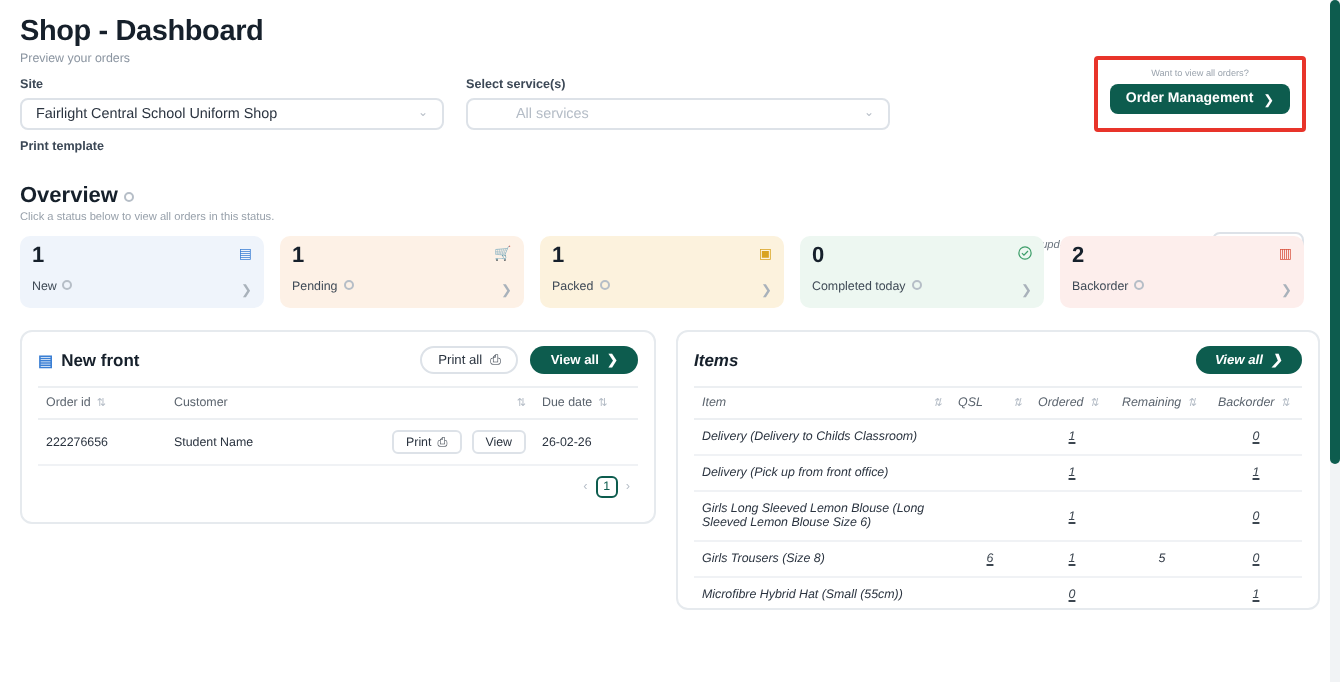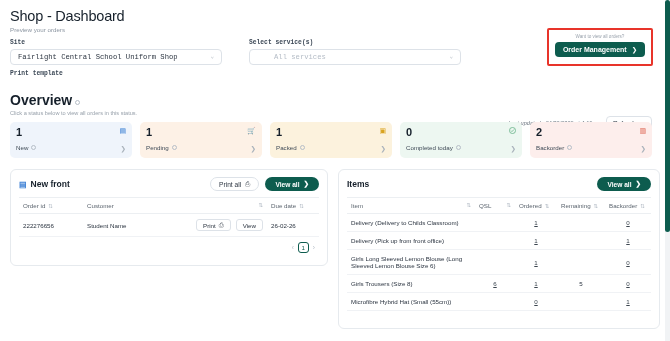--- a/index.html
+++ b/index.html
@@ -8,24 +8,24 @@
     overflow: hidden;
     background: #ffffff;
     font-family: "Liberation Sans", sans-serif;
     color: #1f2933;
   }
   body { position: relative; }
 
   .page { width: 662px; height: 341px; padding: 8px 10px 0 10px; position: relative; }
 
   
-  .page-title { font-size: 14.5px; font-weight: normal; letter-spacing: -0.2px; color: #16202b; }
+  .page-title { font-size: 14.5px; font-weight: bold; letter-spacing: -0.2px; color: #16202b; }
   .page-sub { font-size: 6.2px; color: #8b95a1; margin-top: 2px; }
 
-  .filters { display: flex; margin-top: 6px; gap: 16px; font-family: Liberation Mono, monospace; }
+  .filters { display: flex; margin-top: 6px; gap: 0; }
   .field { width: 212px; }
   .field.right { margin-left: 11px; }
   .field-label { font-size: 6.3px; font-weight: bold; color: #3c4856; margin-bottom: 2.5px; }
   .select {
     height: 16px; border: 1px solid #dde2e8; border-radius: 4px;
     background: #fff; display: flex; align-items: center;
     padding: 0 7px; font-size: 7.2px; color: #2b3440;
     justify-content: space-between;
   }
   .select.placeholder { color: #b4bcc6; padding-left: 24px; }
@@ -43,21 +43,21 @@
   .cta-btn {
     background: #0d5c4e; color: #fff; border-radius: 4px;
     height: 15px; display: flex; align-items: center; justify-content: center;
     gap: 5px; font-size: 7px; font-weight: bold; cursor: pointer;
   }
   .cta-btn .chev { font-size: 6.5px; font-weight: normal; }
 
   
   .overview { margin-top: 13px; }
   .ov-head { display: flex; align-items: baseline; }
-  .ov-title { font-size: 14px; font-weight: bold; color: #16202b; }
+  .ov-title { font-size: 11px; font-weight: bold; color: #16202b; }
   .info-dot {
     display: inline-block; width: 5px; height: 5px; border-radius: 50%;
     border: 0.7px solid #b6bec7; margin-left: 3px; position: relative; top: -0.5px;
   }
   .ov-sub { font-size: 5.6px; color: #98a1ab; margin-top: 2px; }
   .ov-right { position: absolute; right: 10px; top: 116px; display: flex; align-items: center; gap: 6px; }
   .last-updated { font-size: 5.6px; color: #6d7680; font-style: italic; }
   .refresh-btn {
     border: 1px solid #dde2e8; border-radius: 4px; background: #fff;
     height: 14px; padding: 0 6px; display: flex; align-items: center; gap: 4px;
@@ -85,21 +85,21 @@
   .c-backorder { background: #fdeeec; }
   .c-backorder .cicon { color: #d9533f; }
 
   
   .panels { display: flex; gap: 10px; margin-top: 11px; }
   .panel {
     flex: 1; border: 1px solid #e6eaee; border-radius: 6px; background: #fff;
     padding: 7px 8px 6px 8px; overflow: hidden;
   }
   .panel.left { width: 318px; flex: 0 0 318px; height: 97px; }
-  .panel.right { width: 322px; flex: 0 0 322px; height: 160px; }
+  .panel.right { width: 322px; flex: 0 0 322px; height: 140px; font-style: italic; }
   .panel-head { display: flex; align-items: center; justify-content: space-between; }
   .panel-title { font-size: 8.5px; font-weight: bold; color: #16202b; display: flex; align-items: center; gap: 4px; }
   .panel-icon { color: #3b7fd4; font-size: 8px; }
   .panel-actions { display: flex; align-items: center; gap: 6px; }
   .btn-outline {
     border: 1px solid #dde2e8; border-radius: 9px; background: #fff;
     height: 14px; padding: 0 8px; display: flex; align-items: center; gap: 4px;
     font-size: 6.6px; color: #2b3440; cursor: pointer;
   }
   .btn-primary {

